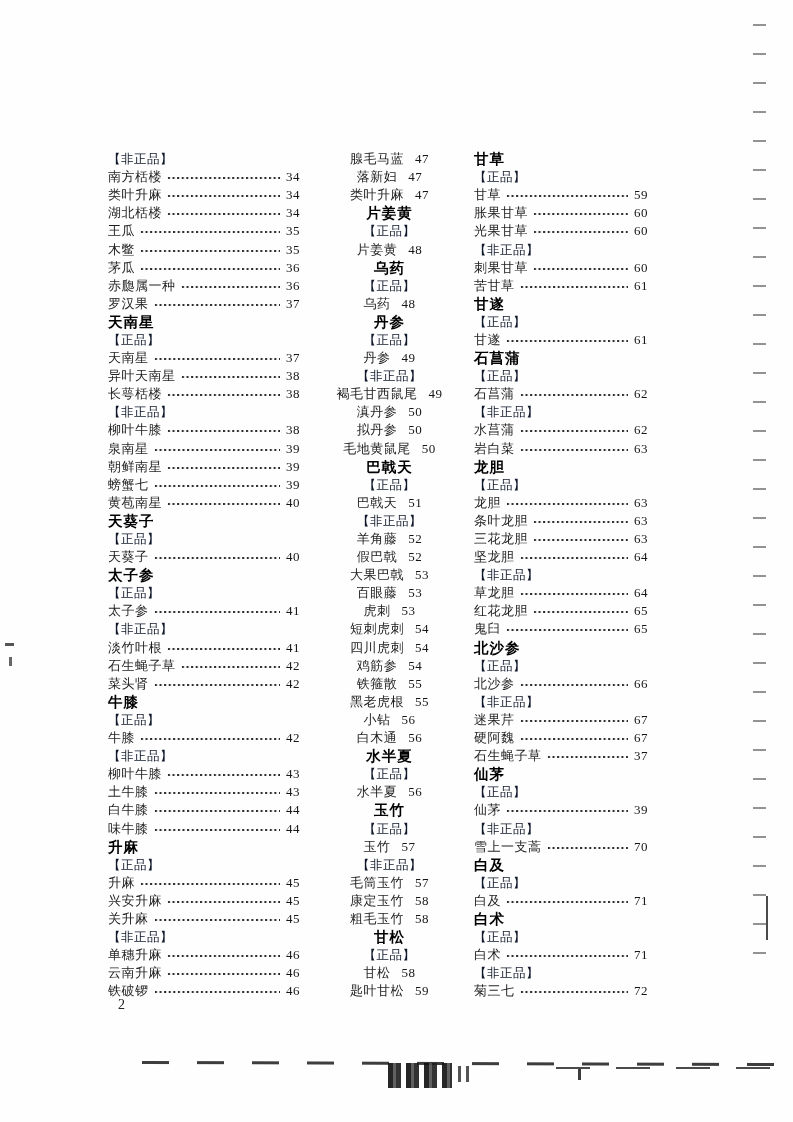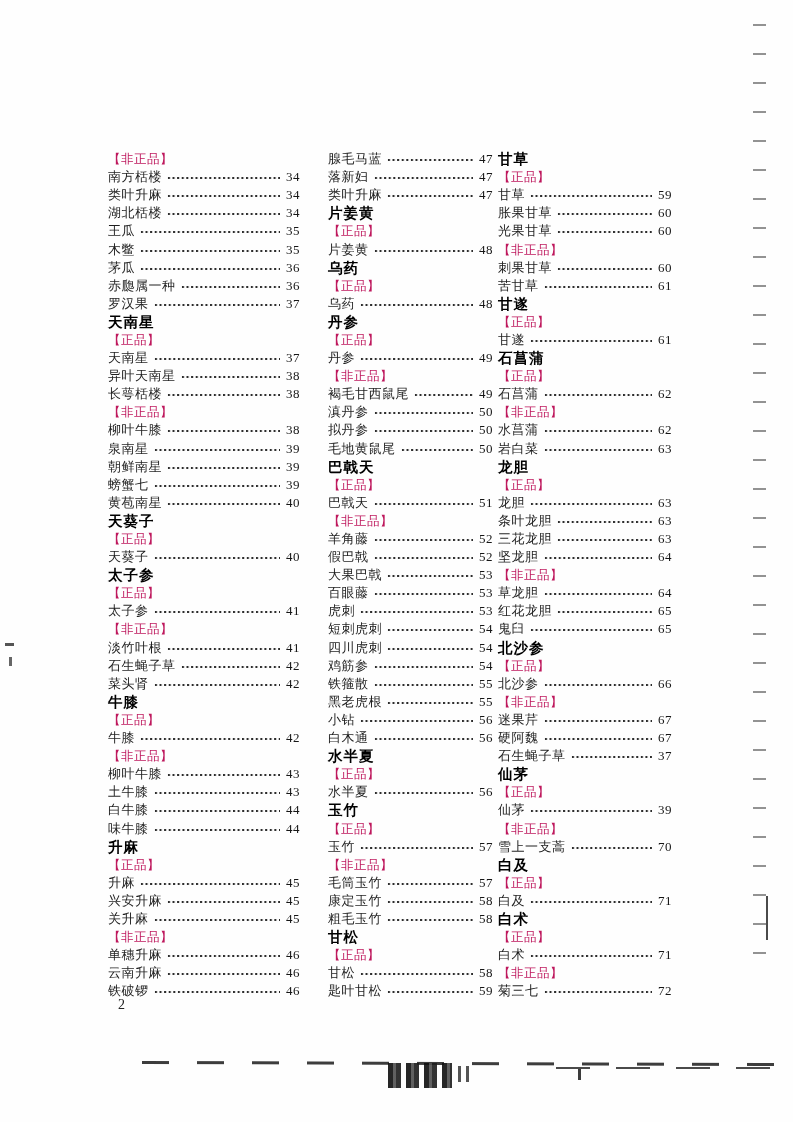--- a/index.html
+++ b/index.html
@@ -5,26 +5,26 @@
   html,body{margin:0;padding:0;}
   body{
     width:793px;height:1122px;background:#ffffff;position:relative;overflow:hidden;
     font-family:"Liberation Serif","DejaVu Serif",serif;
     color:#1b1b1b;
   }
   .page{position:absolute;inset:0;background:#fefefe;}
   
   .col{position:absolute;top:150px;display:flex;flex-direction:column;}
   .col1{left:108px;width:192px;}
-  .col2{left:328px;width:165px;}
-  .col3{left:498px;width:174px;}
+  .col2{left:307px;width:165px;align-items:center;}
+  .col3{left:474px;width:174px;}
   .row{height:18.1px;display:flex;align-items:center;font-size:13px;line-height:18px;
        white-space:nowrap;letter-spacing:0.5px;color:#1e1e1e;}
   .row.header{font-weight:700;font-size:14.5px;letter-spacing:1px;color:#000;}
-  .row.marker{font-size:12.5px;color:#be185d;}
+  .row.marker{font-size:12.5px;color:#0f172a;}
   .row .nm{flex:0 0 auto;}
   .row .leader{
     flex:1 1 auto;height:12px;margin:0 3px 0 5px;
     background-image:radial-gradient(circle at 2px 7px,#2c2c2c 1.05px,transparent 1.4px);
     background-size:4.6px 12px;background-repeat:repeat-x;
   }
   .row .pg{flex:0 0 auto;min-width:17px;text-align:right;font-size:13px;color:#161616;}
   
   .page-num{position:absolute;left:118px;top:997px;font-size:14px;color:#222;}
   

